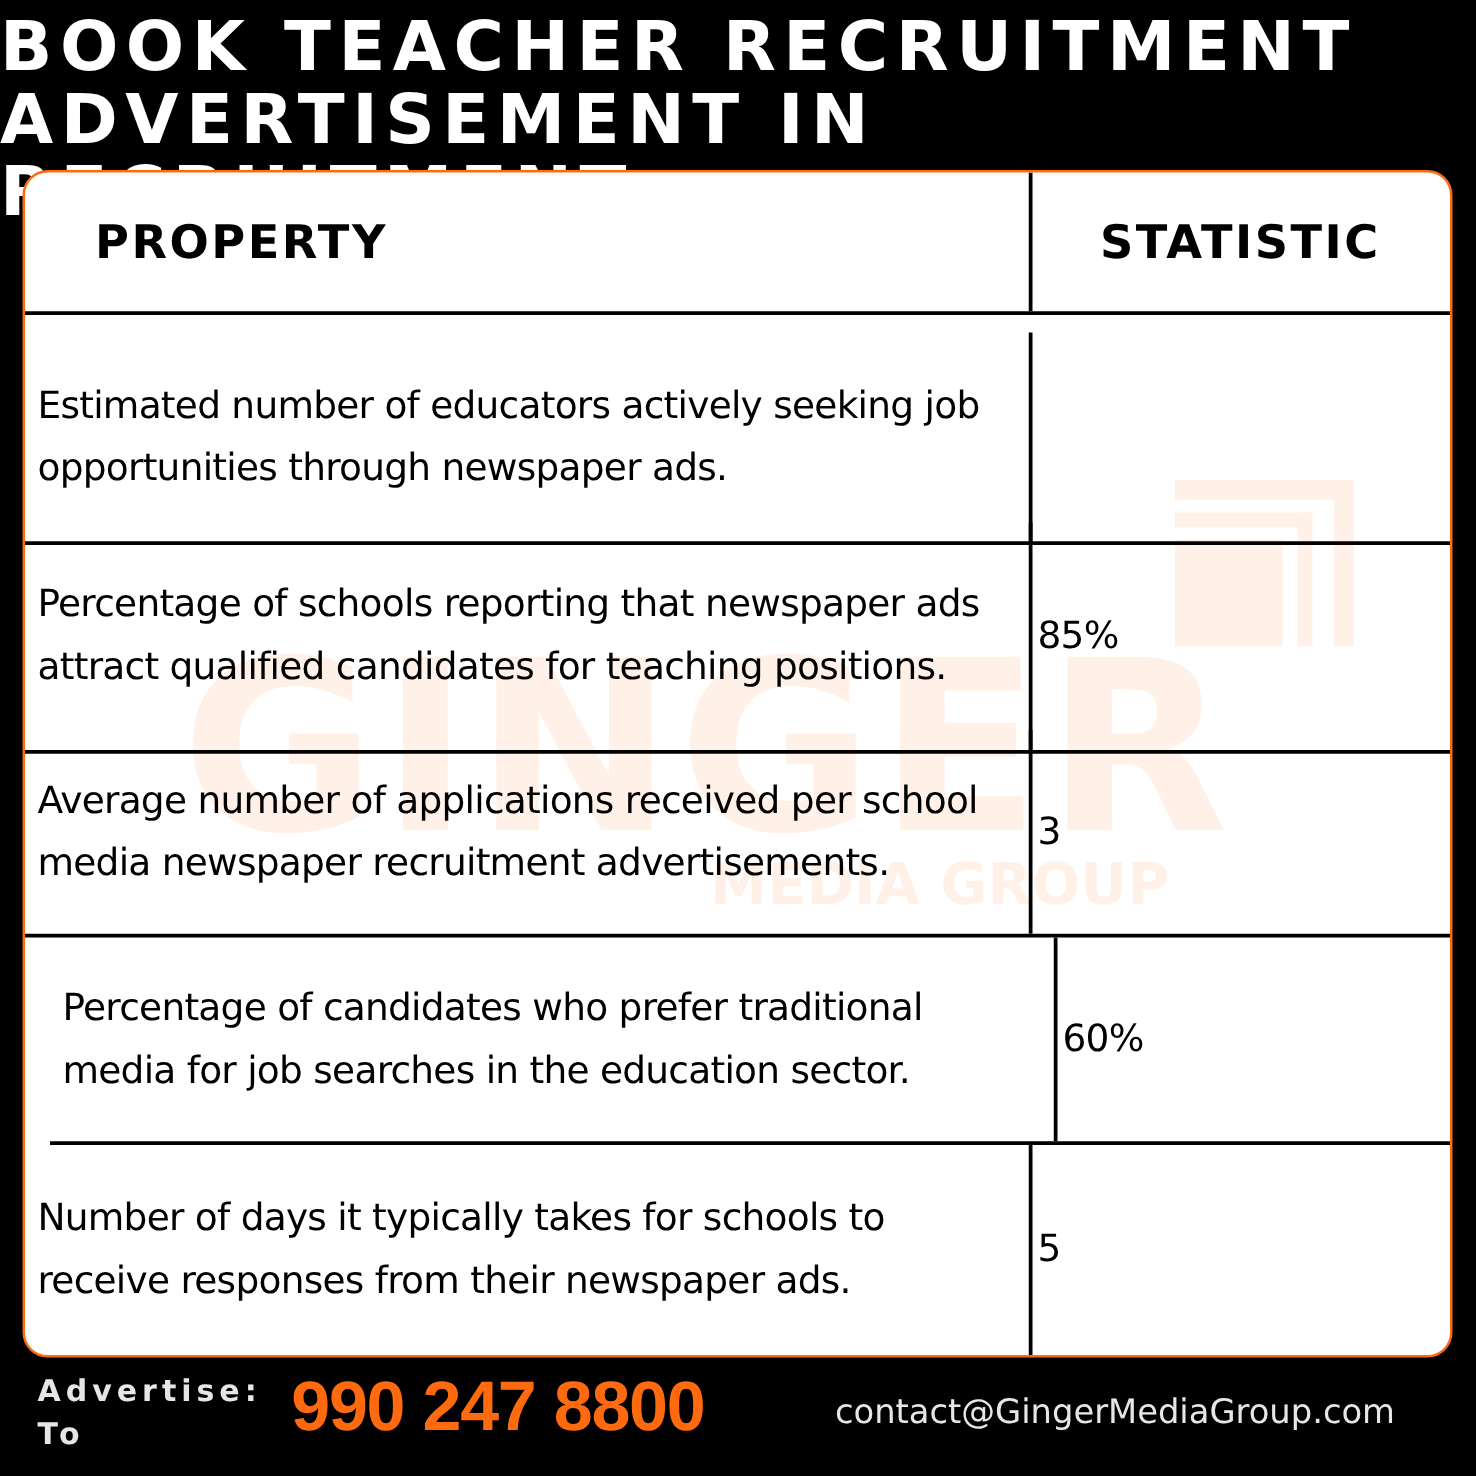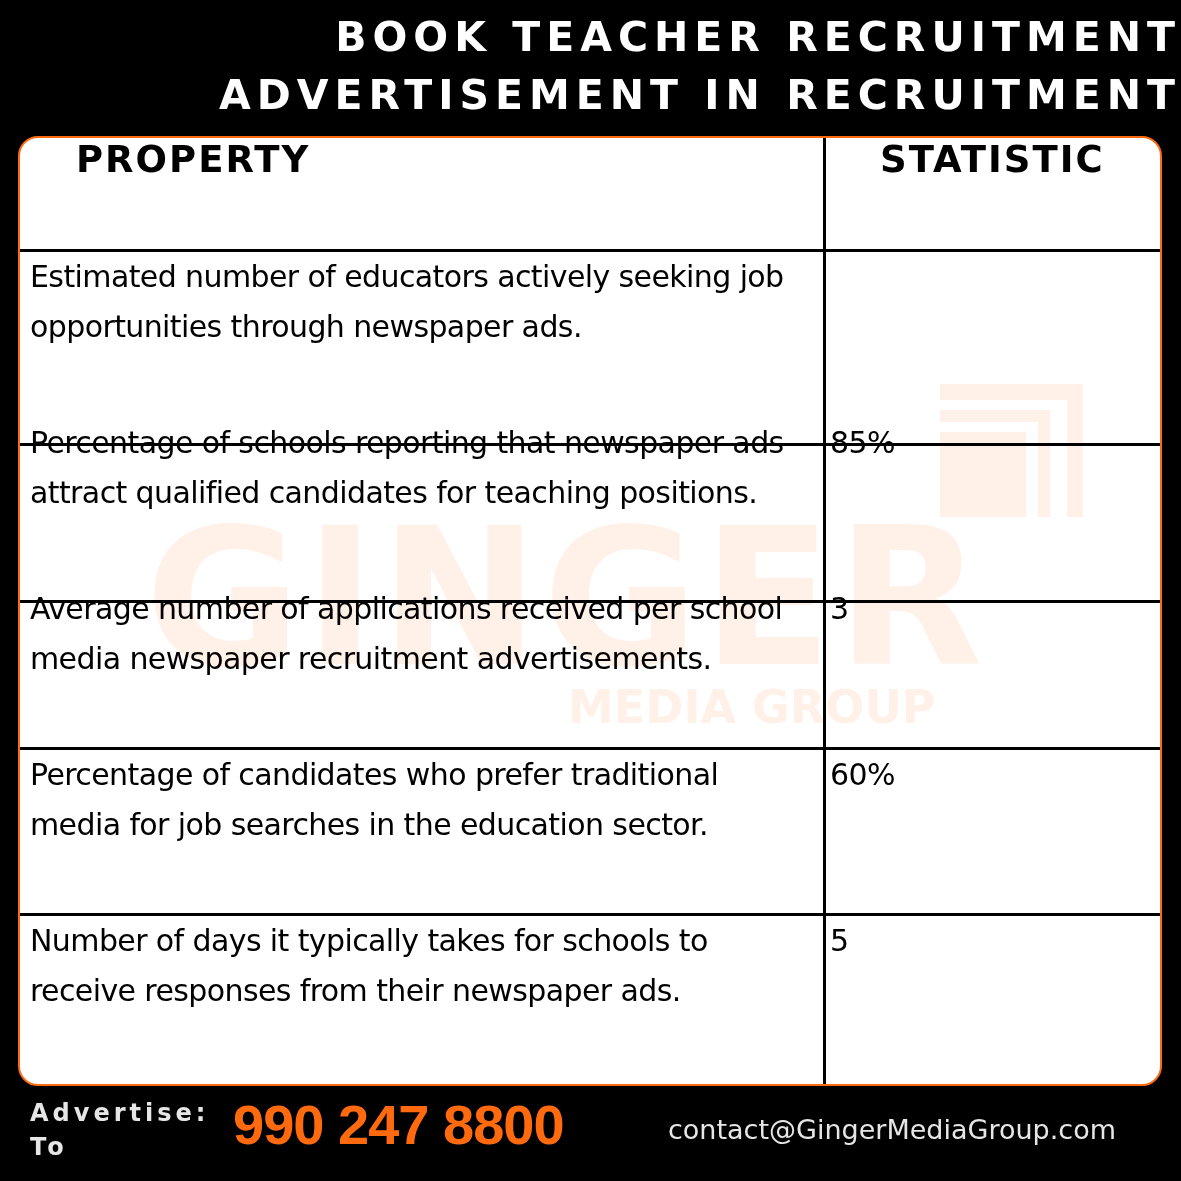--- a/index.html
+++ b/index.html
@@ -1,40 +1,40 @@
 <!DOCTYPE html>
 <html><head>
 <meta charset="utf-8">
 <style>
   html, body { margin: 0; padding: 0; }
   body {
     width: 1181px; height: 1181px; background: #000000; position: relative; overflow: hidden;
     font-family: "DejaVu Sans", sans-serif;
   }
   .title {
-    position: absolute; left: 0; top: 8px; width: 1181px; text-align: right;
+    position: absolute; left: 0; top: 8px; width: 1181px; text-align: left;
     color: #ffffff; font-family: "DejaVu Sans", sans-serif; font-weight: bold;
-    font-size: 41px; letter-spacing: 6px; line-height: 58px;
+    font-size: 55px; letter-spacing: 6px; line-height: 58px;
   }
   .table-box {
     position: absolute; left: 18px; top: 136px; width: 1140px; height: 946px;
     background: #ffffff; border: 2px solid #ff6a0e; border-radius: 20px; overflow: hidden;
   }
   .watermark { position: absolute; left: 0; top: 16px; width: 100%; height: 100%; pointer-events: none; margin-left: 23px; }
   .wm-text {
     position: absolute; color: #fff1e8; font-family: "DejaVu Sans", sans-serif; font-weight: bold;
   }
   .wm-ginger { left: 102px; top: 350px; font-size: 190px; letter-spacing: 4px; line-height: 190px; }
   .wm-media { left: 525px; top: 528px; font-size: 46px; line-height: 50px; }
   .wm-logo { position: absolute; left: 897px; top: 230px; width: 143px; height: 133px; }
   .wm-logo .bar { position: absolute; background: #fff1e8; }
   .row { position: absolute; left: 0; width: 100%; border-bottom: 3px solid #000; box-sizing: border-box; }
   .row.last { border-bottom: none; }
   .col-divider { position: absolute; left: 803px; top: 0; width: 3px; height: 100%; background: #000; }
-  .cell { position: absolute; top: 0; height: 100%; display: flex; box-sizing: border-box; }
+  .cell { position: absolute; top: 0; height: 100%; display: flex; align-items: center; box-sizing: border-box; }
   .cell-prop { left: 0; width: 803px; padding-left: 10px; padding-right: 8px; }
   .cell-stat { left: 806px; width: 334px; padding-left: 4px; }
   .hdr { font-family: "DejaVu Sans", sans-serif; font-weight: bold; font-size: 37px; letter-spacing: 2px; color: #000; }
   .hdr-prop { padding-left: 46px; }
   .hdr-stat { padding-left: 50px; }
   .txt { font-family: "DejaVu Sans", sans-serif; font-size: 30px; line-height: 50px; color: #000; letter-spacing: -0.6px; }
   .footer-label {
     position: absolute; left: 30px; top: 1096px; color: #e6e6e6; font-family: "DejaVu Sans", sans-serif;
     font-weight: bold; font-size: 24px; letter-spacing: 4px; line-height: 34px;
   }
@@ -71,21 +71,21 @@
   <div class="row" style="top:0;height:114px;">
     <div class="cell cell-prop">
       <span class="hdr hdr-prop">PROPERTY</span>
     </div>
     <div class="col-divider"></div>
     <div class="cell cell-stat">
       <span class="hdr hdr-stat">STATISTIC</span>
     </div>
   </div>
 
-  <div class="row" style="top:114px;height:194px;text-decoration:underline;">
+  <div class="row" style="top:128px;height:170px;text-decoration:underline;">
     <div class="cell cell-prop">
         <span class="txt">Estimated number of educators actively seeking job opportunities through newspaper ads.</span>
       </div>
     <div class="col-divider"></div>
   </div>
 
   <div class="row" style="top:280px;height:185px;">
     <div class="cell cell-prop">
         <span class="txt">Percentage of schools reporting that newspaper ads attract qualified candidates for teaching positions.</span>
       </div>
@@ -98,21 +98,21 @@
   <div class="row" style="top:446px;height:166px;">
     <div class="cell cell-prop">
         <span class="txt">Average number of applications received per school media newspaper recruitment advertisements.</span>
       </div>
     <div class="col-divider"></div>
     <div class="cell cell-stat">
         <span class="txt">3</span>
       </div>
   </div>
 
-  <div class="row" style="top:612px;height:166px;">
+  <div class="row" style="top:612px;height:166px;margin-left:20px;">
     <div class="cell cell-prop">
         <span class="txt">Percentage of candidates who prefer traditional media for job searches in the education sector.</span>
       </div>
     <div class="col-divider"></div>
     <div class="cell cell-stat">
         <span class="txt">60%</span>
       </div>
   </div>
 
   <div class="row last" style="top:778px;height:168px;">

